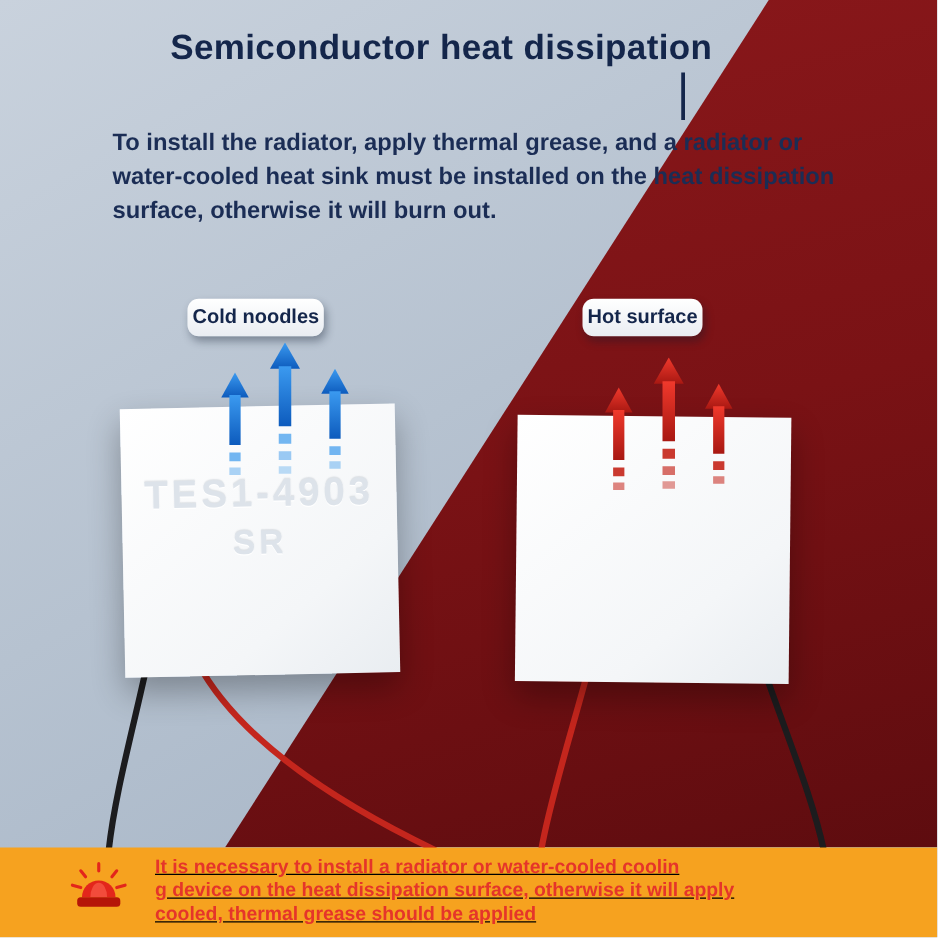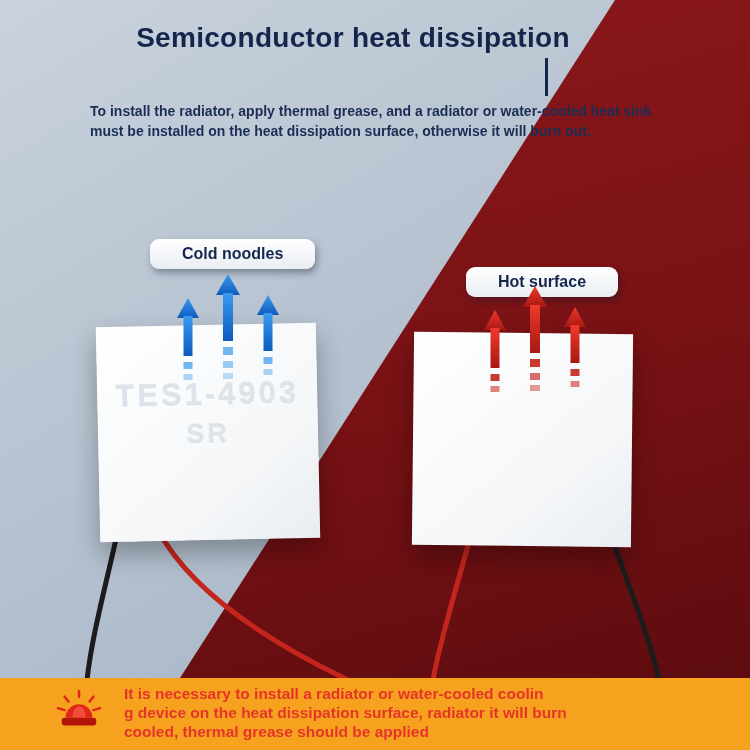--- a/index.html
+++ b/index.html
@@ -11,49 +11,49 @@
   .bg-red {
     position:absolute; left:0; top:0; width:750px; height:678px;
     background: linear-gradient(165deg,#8e191c 0%, #7a1215 55%, #5e0c0f 100%);
     clip-path: polygon(82% 0, 100% 0, 100% 100%, 24% 100%);
   }
   .title-wrap { position:absolute; top:22px; left:0; width:706px; text-align:center; color:#14264b; }
   .title-line { font-size:28px; font-weight:800; line-height:1.12; letter-spacing:.3px; }
   .title-accent { position:absolute; left:545px; top:58px; width:3px; height:38px; background:#14264b; }
   .intro {
     position:absolute; left:90px; top:102px; width:585px;
-    font-size:14px; font-weight:700; line-height:1.42; color:#1b2d55;
+    font-size:19px; font-weight:700; line-height:1.42; color:#1b2d55;
   }
   .pill {
-    position:absolute; padding:6px 32px; border-radius:9px;
+    position:absolute; padding:6px 4px; border-radius:9px;
     background:linear-gradient(#ffffff,#e9edf2);
     box-shadow:2px 4px 7px rgba(15,25,45,.38);
     font-size:16px; font-weight:700; color:#14264b; white-space:nowrap;
   }
   .pill-cold { left:150px; top:239px; }
-  .pill-hot  { left:466px; top:239px;margin-top:28px; }
+  .pill-hot  { left:466px; top:239px; }
   .module {
     position:absolute; background:linear-gradient(140deg,#ffffff 0%,#f4f6f8 70%,#e9edf1 100%);
     box-shadow:0 12px 26px rgba(0,0,0,.30);
   }
   .module-left  { left:98px;  top:325px; width:220px; height:215px; transform:rotate(-1.2deg); }
   .module-right { left:413px; top:333px; width:219px; height:213px; transform:rotate(.6deg); }
   .module-text { position:absolute; top:52px; left:0; width:100%; text-align:center;
     color:#dde3ea; font-weight:700; letter-spacing:3px;
     text-shadow:0 1px 0 #ffffff, 0 -1px 1px rgba(70,90,110,.15); }
   .model-line1 { font-size:31px; }
   .model-line2 { font-size:27px; margin-top:6px; }
   .arrows { position:absolute; }
   .arrows-cold { left:163px; top:274px; }
   .arrows-hot  { left:470px; top:286px; }
   .wires { position:absolute; left:0; top:0; pointer-events:none; }
   .warning-bar {
     position:absolute; left:0; top:678px; width:750px; height:72px;
     background:#f6a21f; display:flex; align-items:flex-start;
-    padding:7px 18px 0 56px; gap:22px; overflow:hidden;
+    padding:7px 18px 0 56px; gap:22px; overflow:hidden;text-decoration:underline;
   }
   .warning-text { color:#e5352a; font-size:15.5px; font-weight:700; line-height:1.22; }
   .siren { flex:0 0 auto; margin-top:4px; }
 </style>
 </head>
 <body>
 
 <div class="canvas">
 
   <div class="bg-red"></div>
@@ -144,18 +144,18 @@
         <line x1="39" y1="8" x2="35" y2="13"></line>
         <line x1="2" y1="20" x2="9" y2="22"></line>
         <line x1="46" y1="20" x2="39" y2="22"></line>
       </g>
       <path d="M10 30 a14 14 0 0 1 28 0 z" fill="#e3261b"></path>
       <path d="M17 30 a7 12 0 0 1 14 0 z" fill="#ff6b55" opacity=".55"></path>
       <rect x="6" y="30" width="36" height="8" rx="3" fill="#b51508"></rect>
     </svg>
     <div class="warning-text">
       <div>It is necessary to install a radiator or water-cooled coolin</div>
-      <div>g device on the heat dissipation surface, radiator it will burn</div>
+      <div>g device on the heat dissipation surface, otherwise it will apply</div>
       <div>cooled, thermal grease should be applied</div>
     </div>
   </div>
 
 </div>
 
 </body></html>

